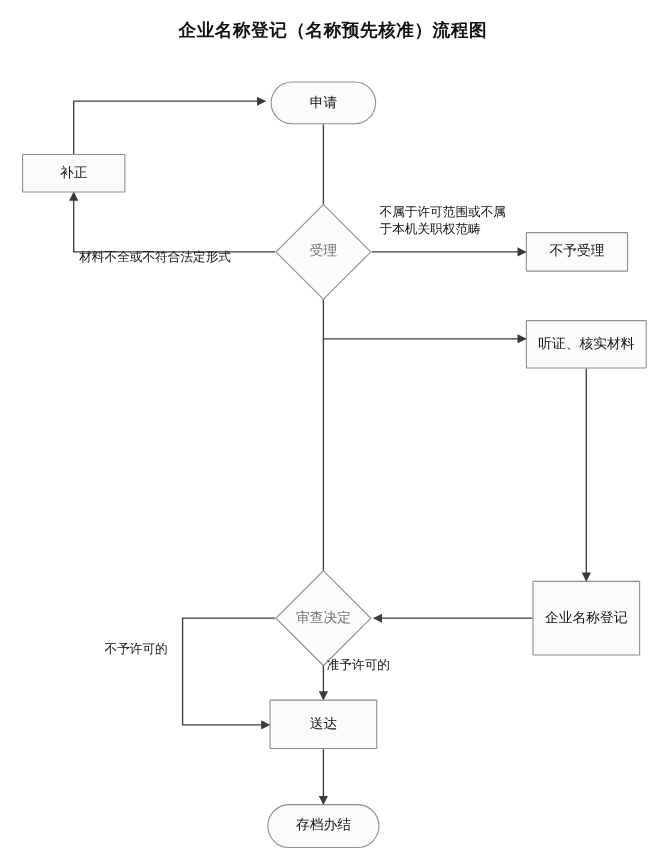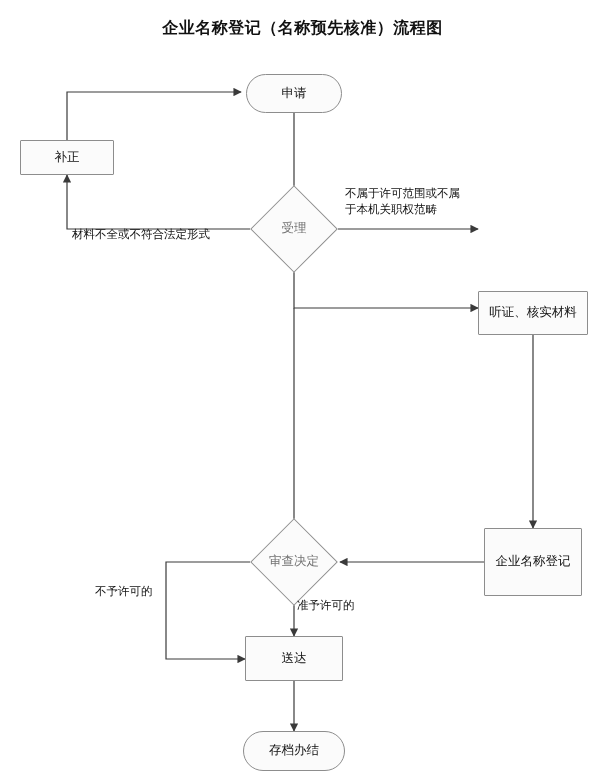--- a/index.html
+++ b/index.html
@@ -132,20 +132,23 @@
 
   <div class="node rect" style="left:20px; top:140px; width:94px; height:35px;">
     <span>补正</span>
   </div>
 
   <div class="node diamond" style="left:250px; top:185px; width:88px; height:88px;">
     <div class="diamond-shape" style="left:13px; top:13px; width:62px; height:62px;"></div>
     <div class="diamond-label" style="left:0; top:0; width:88px; height:88px;">受理</div>
   </div>
 
+  <div class="node rect" style="left:478px; top:211px; width:93px; height:36px;">
+    <span>不予受理</span>
+  </div>
 
   <div class="node rect" style="left:478px; top:291px; width:110px; height:44px;">
     <span>听证、核实材料</span>
   </div>
 
   <div class="node rect" style="left:484px; top:528px; width:98px; height:68px;">
     <span>企业名称登记</span>
   </div>
 
   <div class="node diamond" style="left:246px; top:518px; width:96px; height:88px;">

